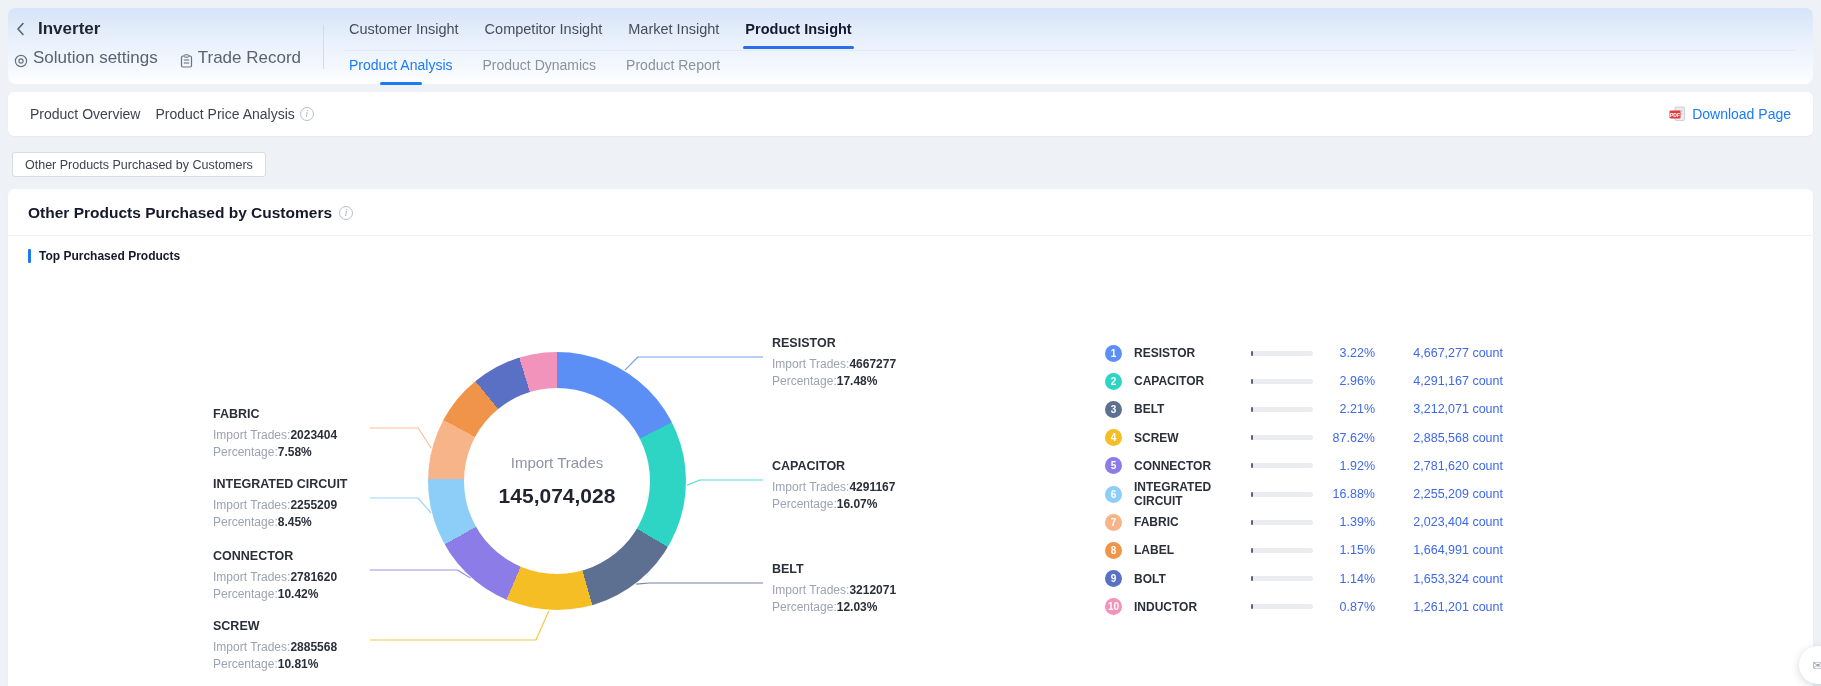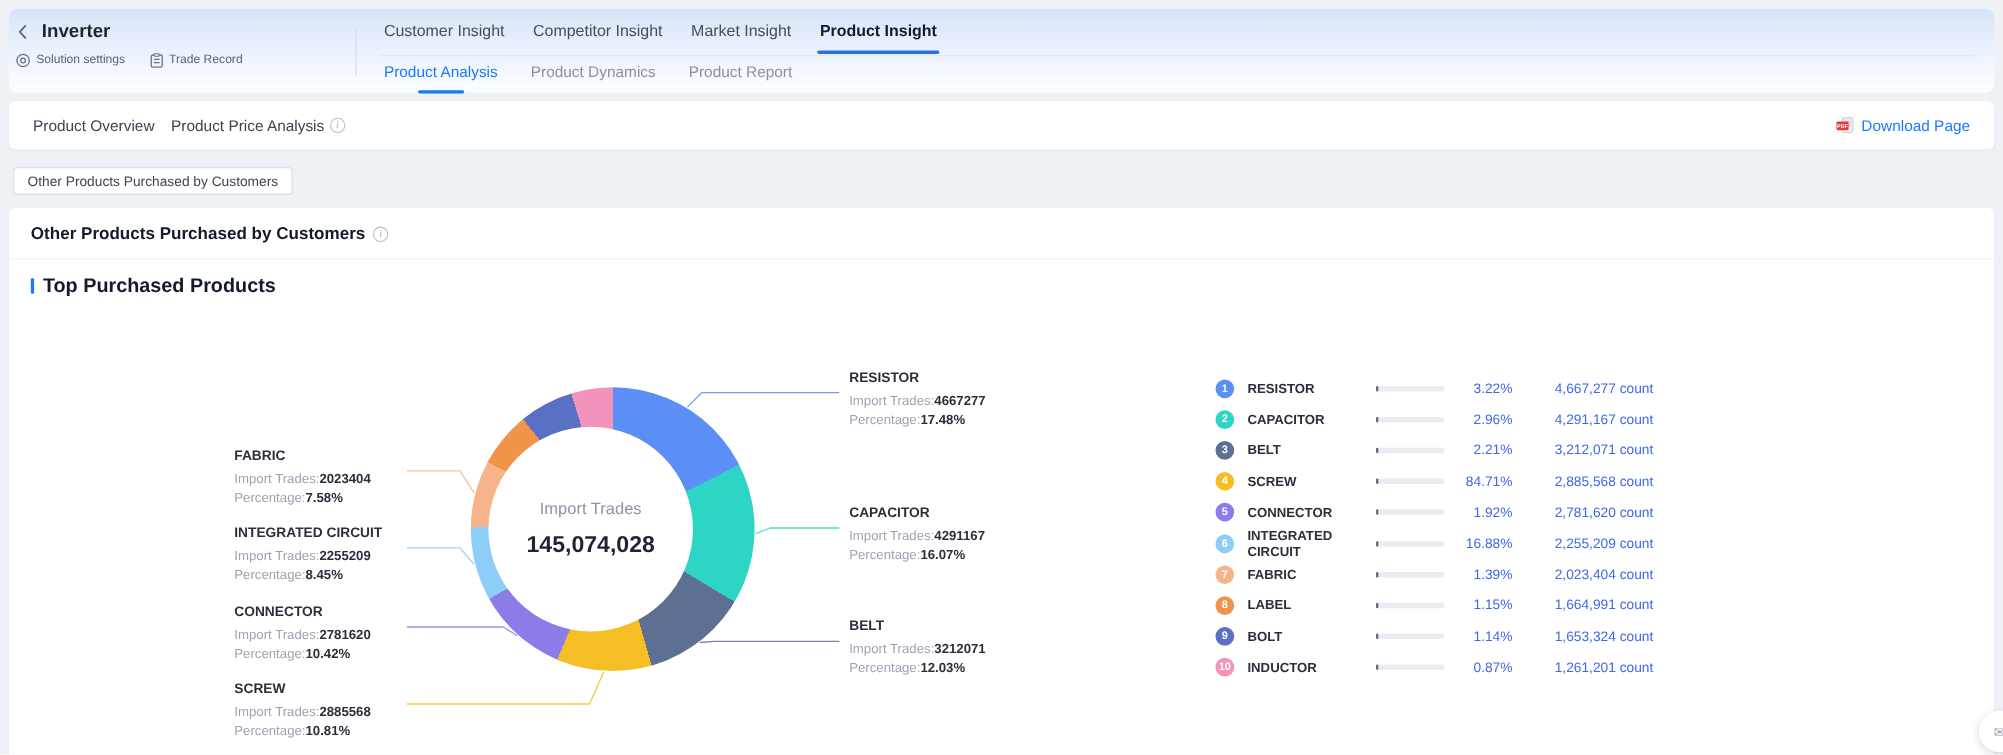--- a/index.html
+++ b/index.html
@@ -6,21 +6,21 @@
   html,body { width:1821px; height:686px; overflow:hidden; }
   body { background:#EEF1F6; font-family:"Liberation Sans", sans-serif; position:relative; color:#2A2F3A; }
 
   
   .header-band { position:relative; margin:8px 8px 0 8px; height:76px; border-radius:8px;
     background:linear-gradient(180deg,#D6E4F8 0%, #E9F1FC 45%, #FDFEFF 100%); }
   .hb-left { position:absolute; left:6px; top:11px; }
   .hb-title-row { display:flex; align-items:center; gap:10px; }
   .hb-title { font-size:17px; font-weight:700; color:#1F2430; }
   .hb-links { display:flex; align-items:center; gap:22px; margin-top:9px; }
-  .hb-link { display:flex; align-items:flex-start; gap:5px; font-size:11px; color:#5A6372; cursor:pointer; }
+  .hb-link { display:flex; align-items:flex-end; gap:5px; font-size:17px; color:#5A6372; cursor:pointer; }
   .v-divider { position:absolute; left:315px; top:17px; width:1px; height:44px; background:#D5DCE8; }
   .tabs-baseline { position:absolute; left:337px; right:18px; top:42px; height:1px; background:#E2E9F4; }
   .top-tabs { position:absolute; left:341px; top:13px; display:flex; gap:26px; }
   .top-tab { position:relative; font-size:14.5px; color:#454D5C; cursor:pointer; padding-bottom:12px; }
   .top-tab.active { color:#14192B; font-weight:700; }
   .top-tab.active::after { content:""; position:absolute; left:-2px; right:-2px; bottom:0; height:3px; background:#2B6FE8; border-radius:2px; }
   .sub-tabs { position:absolute; left:341px; top:49px; display:flex; gap:30px; }
   .sub-tab { position:relative; font-size:14px; color:#8A919E; cursor:pointer; padding-bottom:12px; }
   .sub-tab.active { color:#1B7AF8; }
   .sub-tab.active::after { content:""; position:absolute; left:50%; transform:translateX(-50%); bottom:0; width:42px; height:3px; background:#1B7AF8; border-radius:2px; }
@@ -41,26 +41,26 @@
     border:1px solid #D8DCE3; border-radius:3px; font-size:12.5px; color:#3D4350; cursor:pointer; font-family:inherit; }
 
   
   .main-card { position:relative; margin:12px 8px 0 8px; height:498px; background:#fff;
     border-radius:6px 6px 0 0; box-shadow:0 1px 2px rgba(30,40,70,.04); overflow:hidden; }
   .mc-title-row { display:flex; align-items:center; gap:7px; padding:15px 20px 0 20px; }
   .mc-title { font-size:15.5px; font-weight:700; color:#14192B; }
   .mc-divider { margin-top:13px; border-bottom:1px solid #F0F1F4; }
   .mc-subtitle-row { display:flex; align-items:center; gap:8px; margin:13px 0 0 20px; }
   .mc-subbar { width:3px; height:14px; background:#1B7AF8; border-radius:1px; }
-  .mc-subtitle { font-size:18px; font-weight:700; color:#14192B; }
+  .mc-subtitle { font-size:12px; font-weight:700; color:#14192B; }
 
   
   #leader-svg { position:absolute; left:0; top:0; }
   .donut { position:absolute; left:420px; top:163px; width:258px; height:258px; border-radius:50%; }
-  .donut-hole { position:absolute; left:436px; top:199px; width:186px; height:186px; border-radius:50%; background:#fff;
+  .donut-hole { position:absolute; left:456px; top:199px; width:186px; height:186px; border-radius:50%; background:#fff;
     display:flex; flex-direction:column; align-items:center; justify-content:center; gap:13px; }
   .hole-label { font-size:15px; color:#8E94A3; }
   .hole-value { font-size:21px; font-weight:700; color:#1F2430; }
 
   .callout { position:absolute; font-size:12px; line-height:17.5px; }
   .c-name { font-size:12.5px; font-weight:700; color:#2A2F3A; margin-bottom:3px; }
   .c-pfx { color:#9CA3B0; }
   .c-val { color:#2A2F3A; font-weight:700; }
 
   .legend { position:absolute; left:1097px; top:150px; width:398px; }
@@ -250,21 +250,21 @@
         </span>
         <span class="lg-pct">2.21%</span>
         <span class="lg-count">3,212,071 count</span>
       </div>
       <div class="lg-row">
         <span class="lg-badge" style="background: rgb(245, 190, 37);">4</span>
         <span class="lg-name">SCREW</span>
         <span class="lg-bar">
           <span class="lg-fill" style="width: 2px;"></span>
         </span>
-        <span class="lg-pct">84.71%</span>
+        <span class="lg-pct">87.62%</span>
         <span class="lg-count">2,885,568 count</span>
       </div>
       <div class="lg-row">
         <span class="lg-badge" style="background: rgb(139, 124, 232);">5</span>
         <span class="lg-name">CONNECTOR</span>
         <span class="lg-bar">
           <span class="lg-fill" style="width: 2px;"></span>
         </span>
         <span class="lg-pct">1.92%</span>
         <span class="lg-count">2,781,620 count</span>

